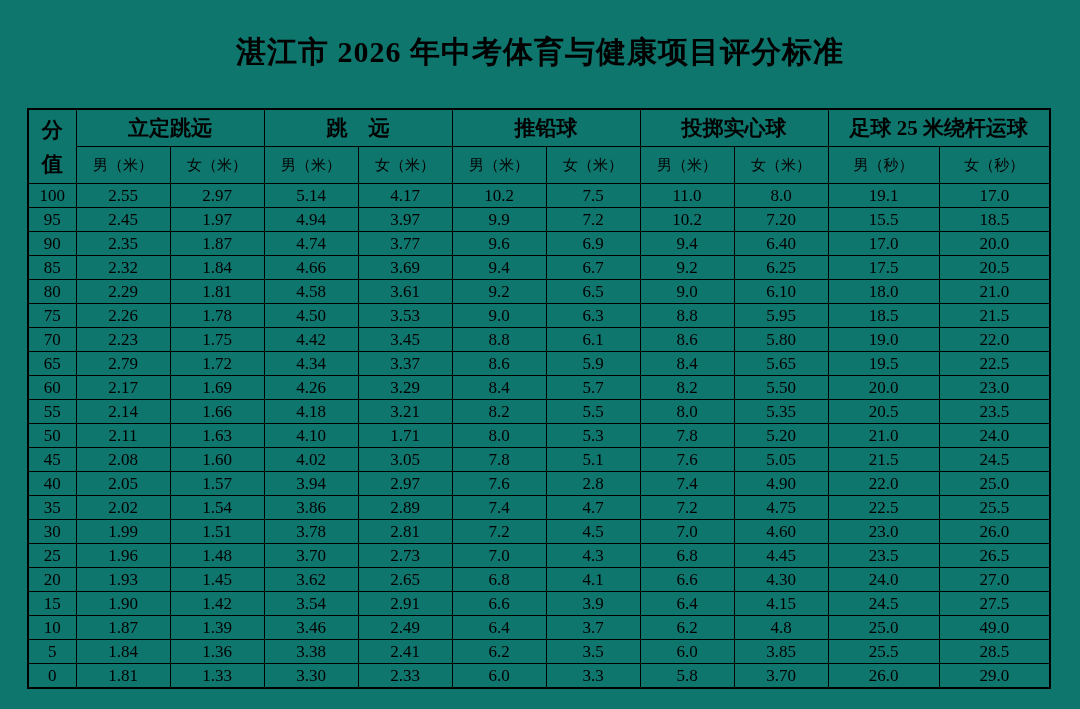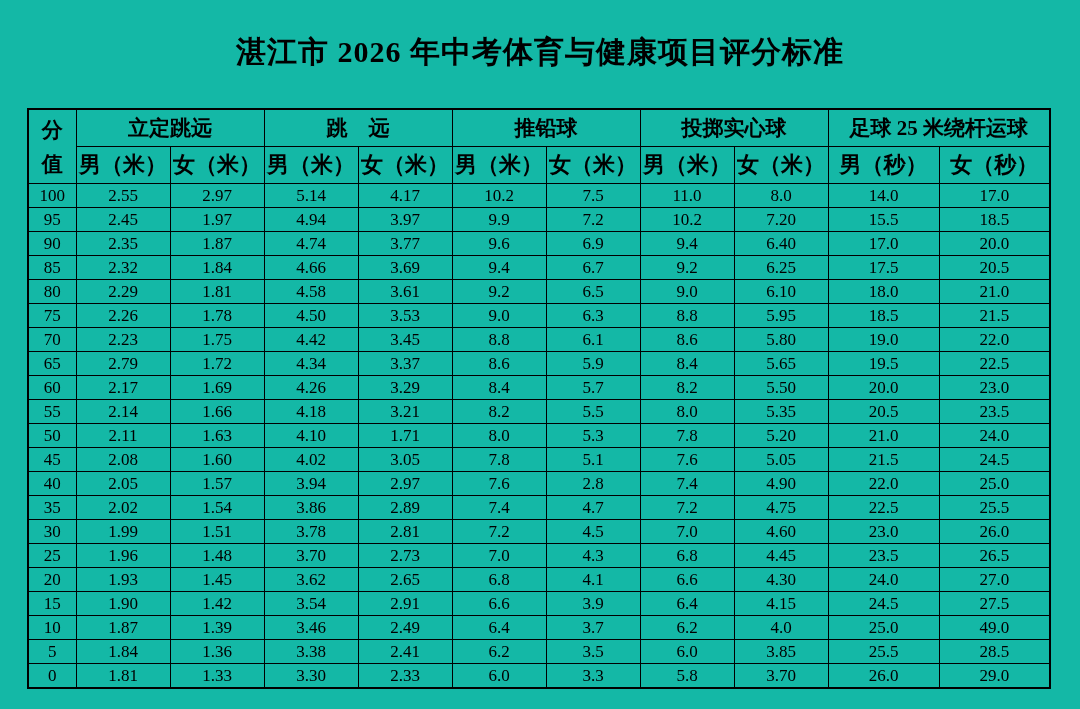--- a/index.html
+++ b/index.html
@@ -4,21 +4,21 @@
 <style>
   html, body {
     margin: 0;
     padding: 0;
     background: #ffffff;
   }
   .page {
     position: relative;
     width: 1080px;
     height: 709px;
-    background: #14b8a6;
+    background: #0f766e;
     font-family: "Liberation Serif", "DejaVu Serif", serif;
     color: #000000;
     overflow: hidden;
   }
   .doc-title {
     position: absolute;
     top: 32px;
     left: 0;
     width: 100%;
     text-align: center;
@@ -39,21 +39,21 @@
   table.score-table th,
   table.score-table td {
     border: 1px solid #000000;
     text-align: center;
     vertical-align: middle;
     padding: 0;
     overflow: hidden;
     white-space: nowrap;
   }
   thead tr.group-row th { height: 36px; font-size: 21px; font-weight: bold; }
-  thead tr.sub-row th   { height: 36px; font-size: 22px; font-weight: bold; }
+  thead tr.sub-row th   { height: 36px; font-size: 15px; font-weight: normal; }
   th.score-head {
     font-size: 22px;
     font-weight: bold;
   }
   th.score-head span { display: block; line-height: 34px; }
   tbody td {
     height: 23px;
     font-size: 17px;
     line-height: 23px;
   }
@@ -108,21 +108,21 @@
         <tr>
           <td>100</td>
           <td>2.55</td>
           <td>2.97</td>
           <td>5.14</td>
           <td>4.17</td>
           <td>10.2</td>
           <td>7.5</td>
           <td>11.0</td>
           <td>8.0</td>
-          <td>14.0</td>
+          <td>19.1</td>
           <td>17.0</td>
         </tr>
         <tr>
           <td>95</td>
           <td>2.45</td>
           <td>1.97</td>
           <td>4.94</td>
           <td>3.97</td>
           <td>9.9</td>
           <td>7.2</td>
@@ -341,21 +341,21 @@
         </tr>
         <tr>
           <td>10</td>
           <td>1.87</td>
           <td>1.39</td>
           <td>3.46</td>
           <td>2.49</td>
           <td>6.4</td>
           <td>3.7</td>
           <td>6.2</td>
-          <td>4.0</td>
+          <td>4.8</td>
           <td>25.0</td>
           <td>49.0</td>
         </tr>
         <tr>
           <td>5</td>
           <td>1.84</td>
           <td>1.36</td>
           <td>3.38</td>
           <td>2.41</td>
           <td>6.2</td>

